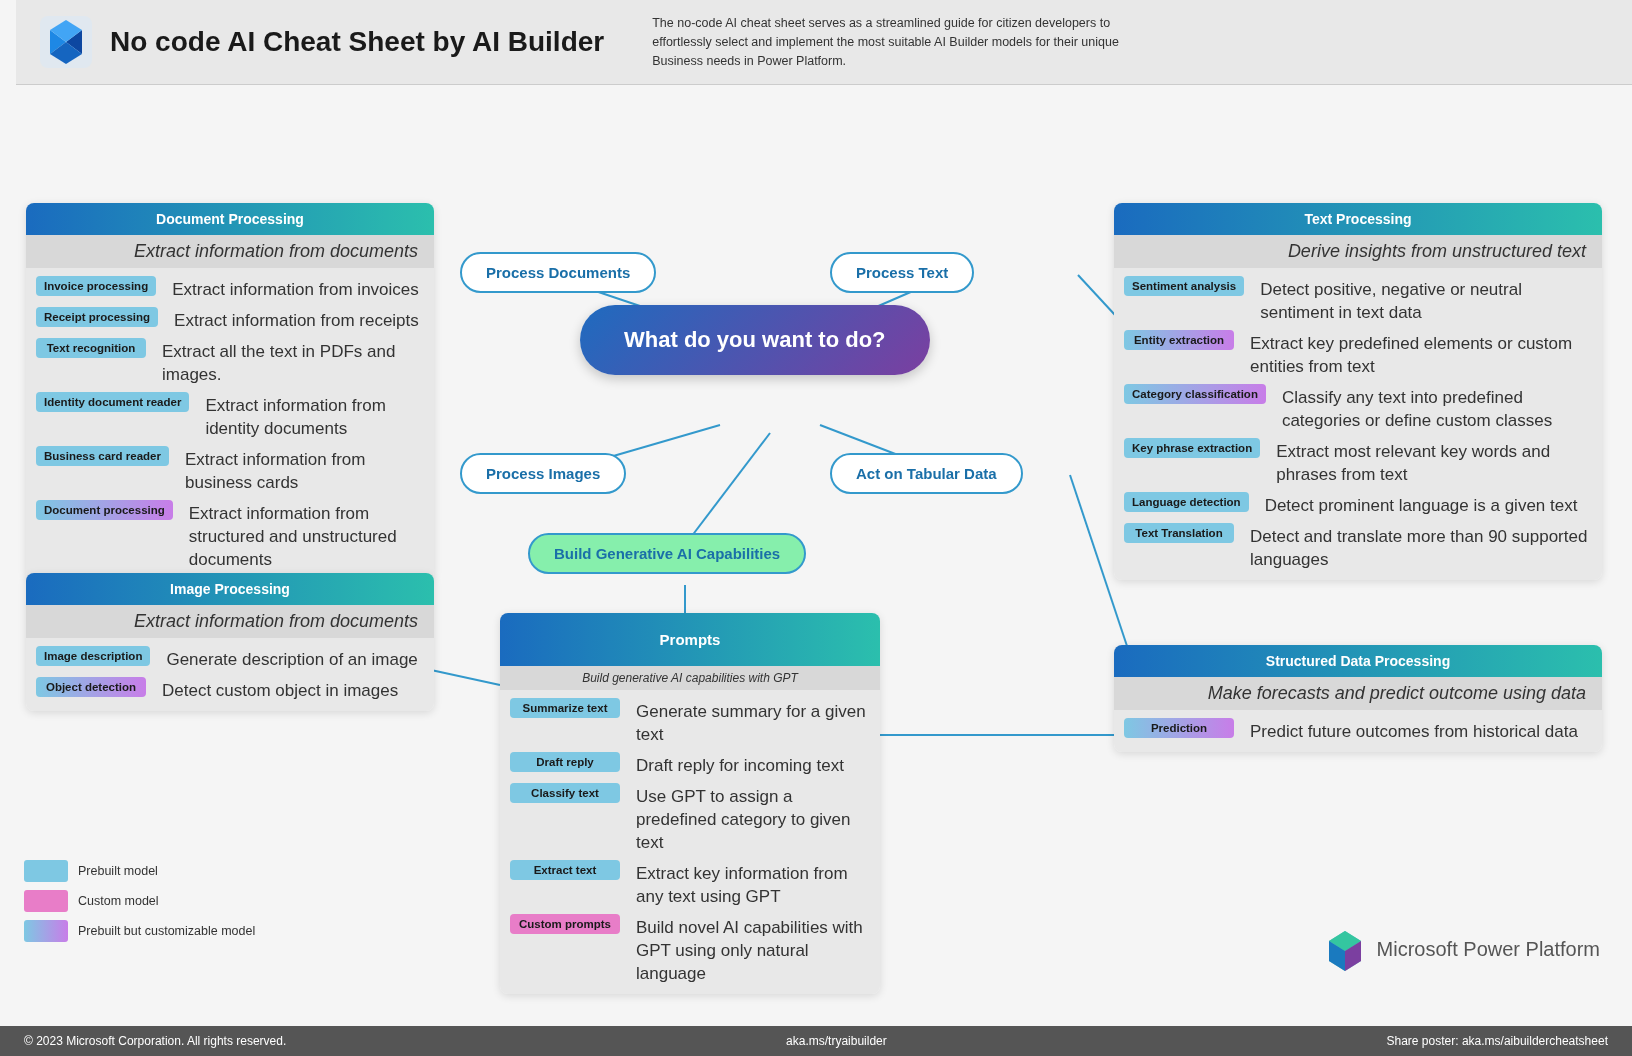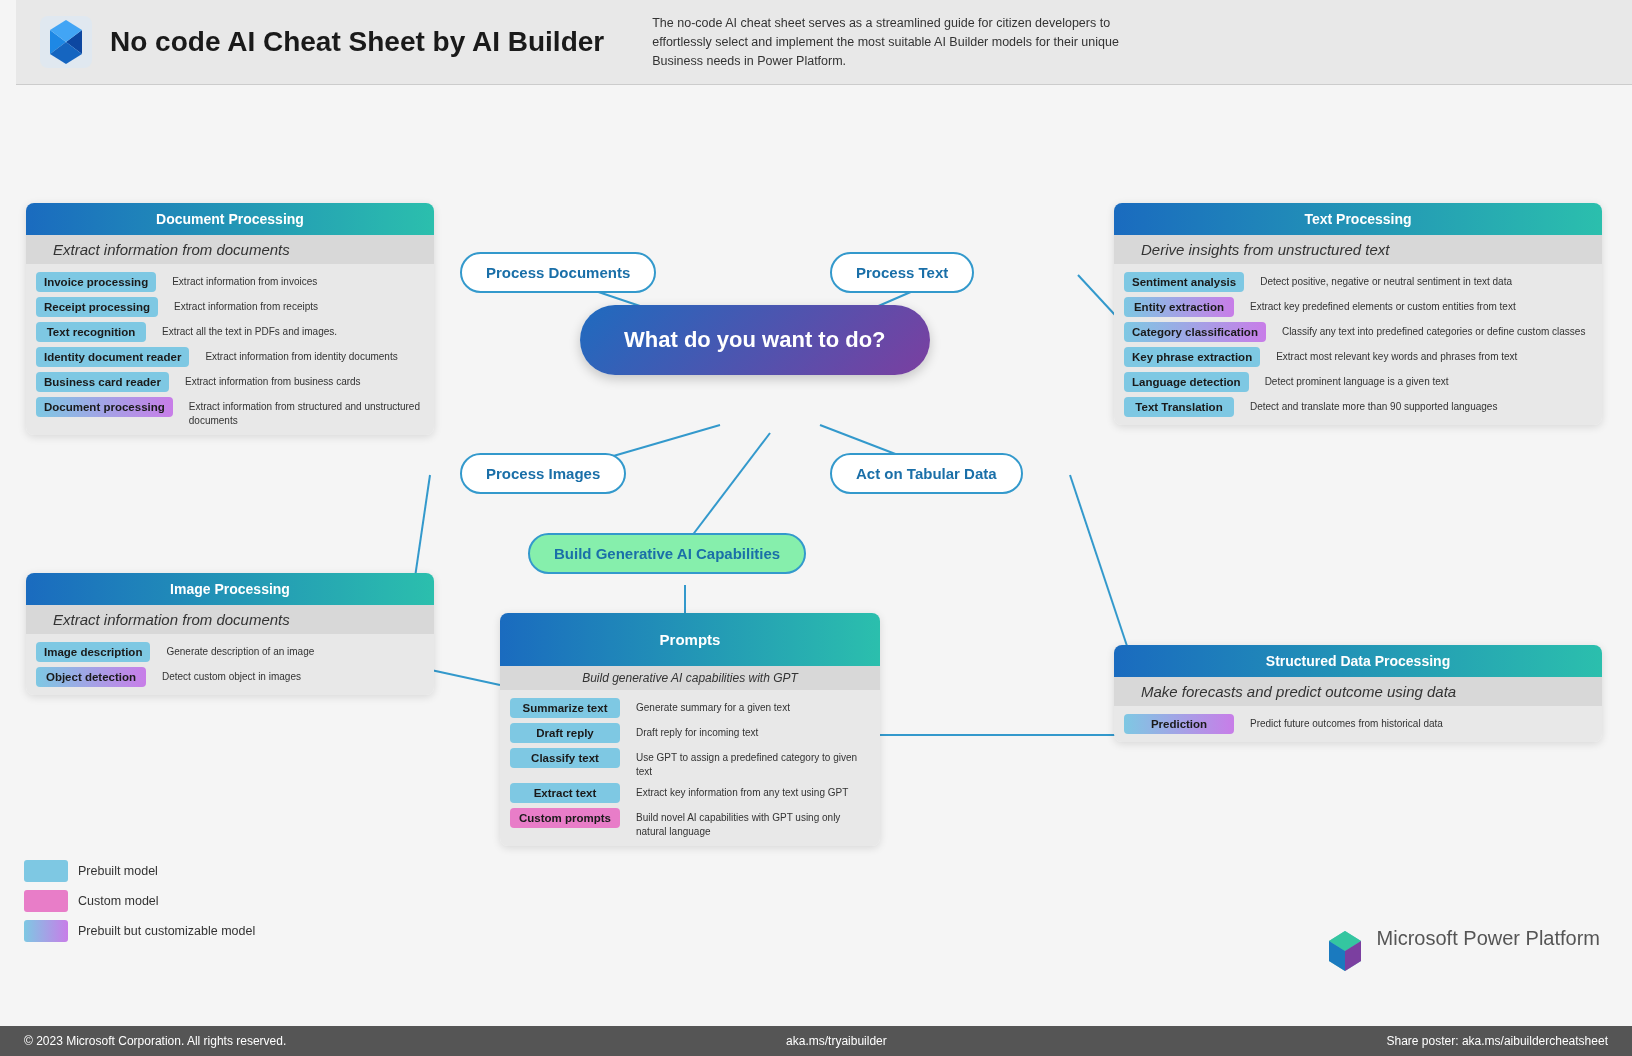--- a/index.html
+++ b/index.html
@@ -101,23 +101,23 @@
     }
     .section-header {
       text-align: center;
       padding: 8px 12px;
       font-size: 14px;
       font-weight: 700;
       color: white;
     }
     .section-subheader {
       background: #d8d8d8;
-      text-align: left;
-      padding: 6px 27px;
-      font-size: 15px;
+      text-align: right;
+      padding: 6px 16px;
+      font-size: 18px;
       color: #333;
       font-style: italic;
     }
     .section-body {
       background: #e8e8e8;
       padding: 8px 10px;
     }
     .section-row {
       display: flex;
       align-items: flex-start;
@@ -129,21 +129,21 @@
       border-radius: 4px;
       padding: 4px 8px;
       font-size: 11.5px;
       font-weight: 600;
       color: #1a1a1a;
       min-width: 110px;
       text-align: center;
       flex-shrink: 0;
     }
     .row-desc {
-      font-size: 10px;
+      font-size: 17px;
       color: #333;
       line-height: 1.35;
       padding-top: 3px;
     }
     .bg-teal2 { background: linear-gradient(90deg, #1a6bbf, #2bbfad); }
     .label-blue { background: #7ec8e3; }
     .label-pink { background: #e87dc8; }
     .label-teal { background: linear-gradient(90deg, #7ec8e3, #c87de8); }
     
     .footer {
@@ -189,20 +189,21 @@
     .prompts-subheader {
       background: #d8d8d8;
       text-align: center;
       padding: 5px;
       font-size: 12px;
       color: #333;
       font-style: italic;
     }
     .ms-logo {
       display: flex;
+      align-items: center;
       gap: 10px;
       position: absolute;
       bottom: 55px;
       right: 32px;
       z-index: 10;
     }
     .ms-logo-text {
       font-size: 20px;
       color: #555;
       font-weight: 300;

